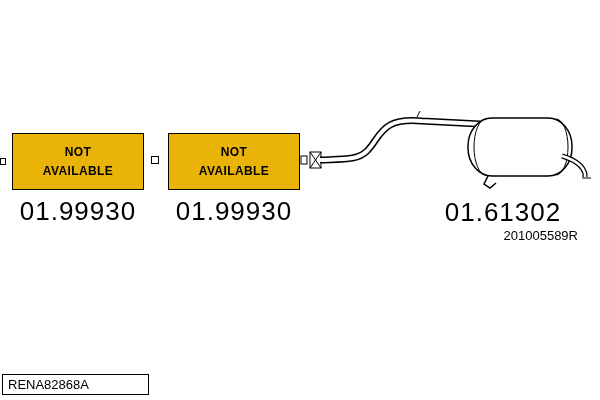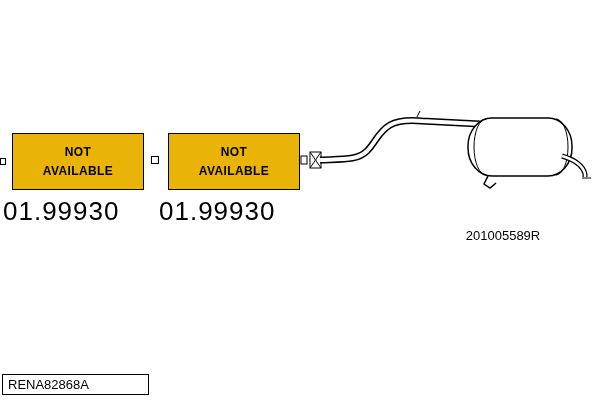--- a/index.html
+++ b/index.html
@@ -42,35 +42,35 @@
     border: 1px solid #000;
     background: #fff;
   }
   .sq1 { left: 0px;   top: 158px; width: 6px; height: 7px; }
   .sq2 { left: 151px; top: 156px; width: 8px; height: 8px; }
 
   .part-number {
     position: absolute;
     top: 196px;
     width: 150px;
-    text-align: left;
+    text-align: center;
     font-size: 26px;
     letter-spacing: 1px;
     white-space: nowrap;
   }
   .pn1 { left: 3px; }
   .pn2 { left: 159px; }
   .pn3 { left: 428px; top: 197px; }
 
   .oem {
     position: absolute;
     left: 428px;
     top: 228px;
     width: 150px;
-    text-align: center;
+    text-align: right;
     font-size: 13px;
   }
 
   .muffler-svg { position: absolute; left: 300px; top: 80px; }
 
   .ref-box {
     position: absolute;
     left: 2px;
     top: 374px;
     width: 147px;
@@ -127,20 +127,21 @@
 
     <g>
       <path d="M 188 96 L 184 104 L 190 108 L 196 103" fill="none" stroke="#000" stroke-width="1.5"></path>
     </g>
   </svg>
 
   <div class="part-number pn1">01.99930</div>
 
   <div class="part-number pn2">01.99930</div>
 
+  <div class="part-number pn3">01.61302</div>
 
   <div class="oem">201005589R</div>
 
   <div class="ref-box">
     <span>RENA82868A</span>
   </div>
 
 </div>
 
 </body></html>

